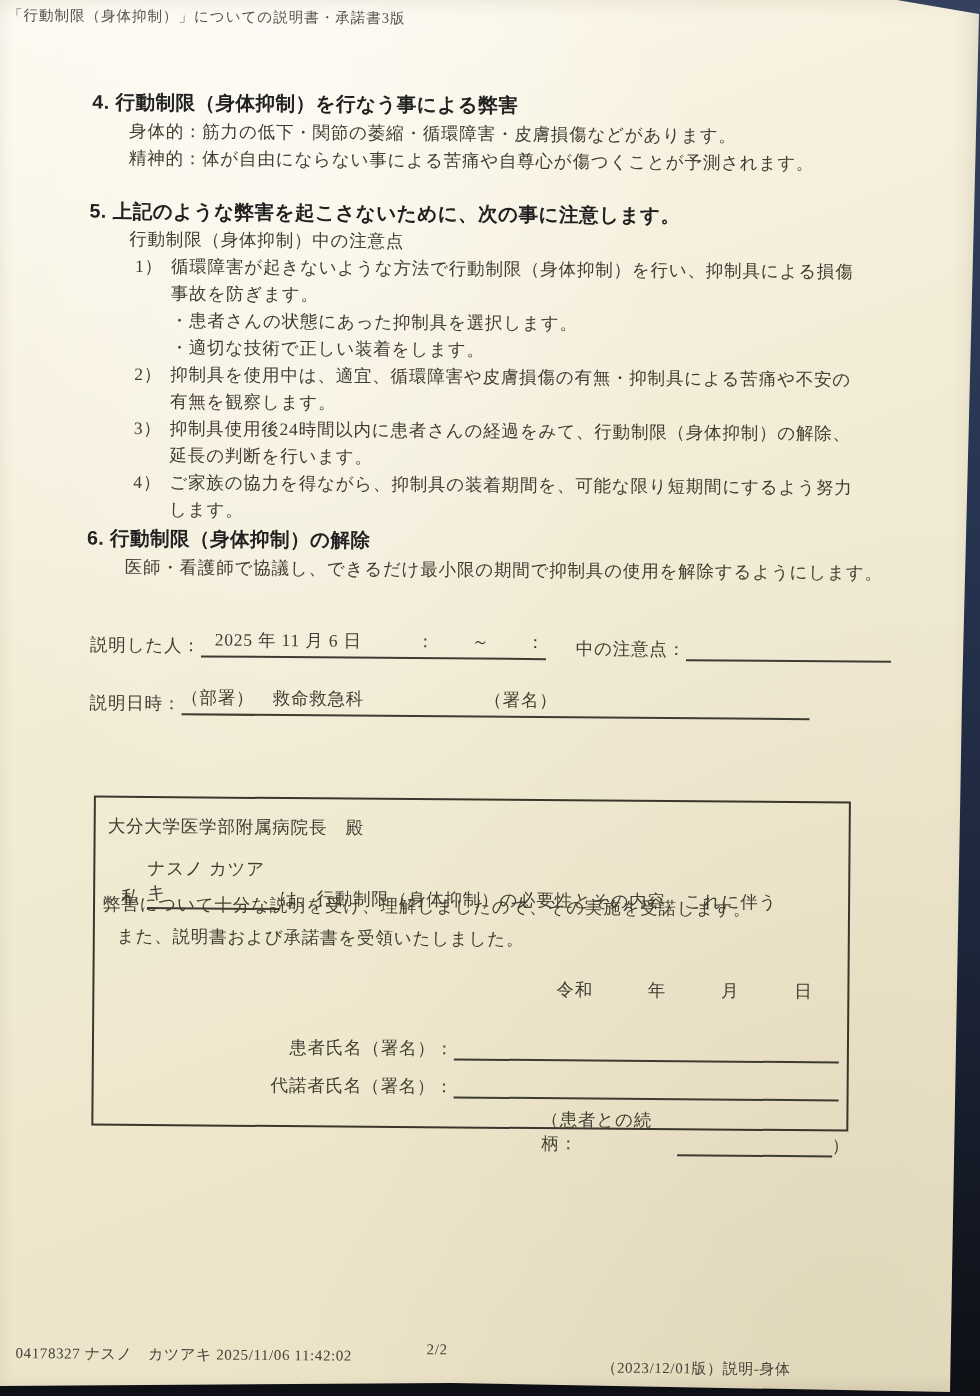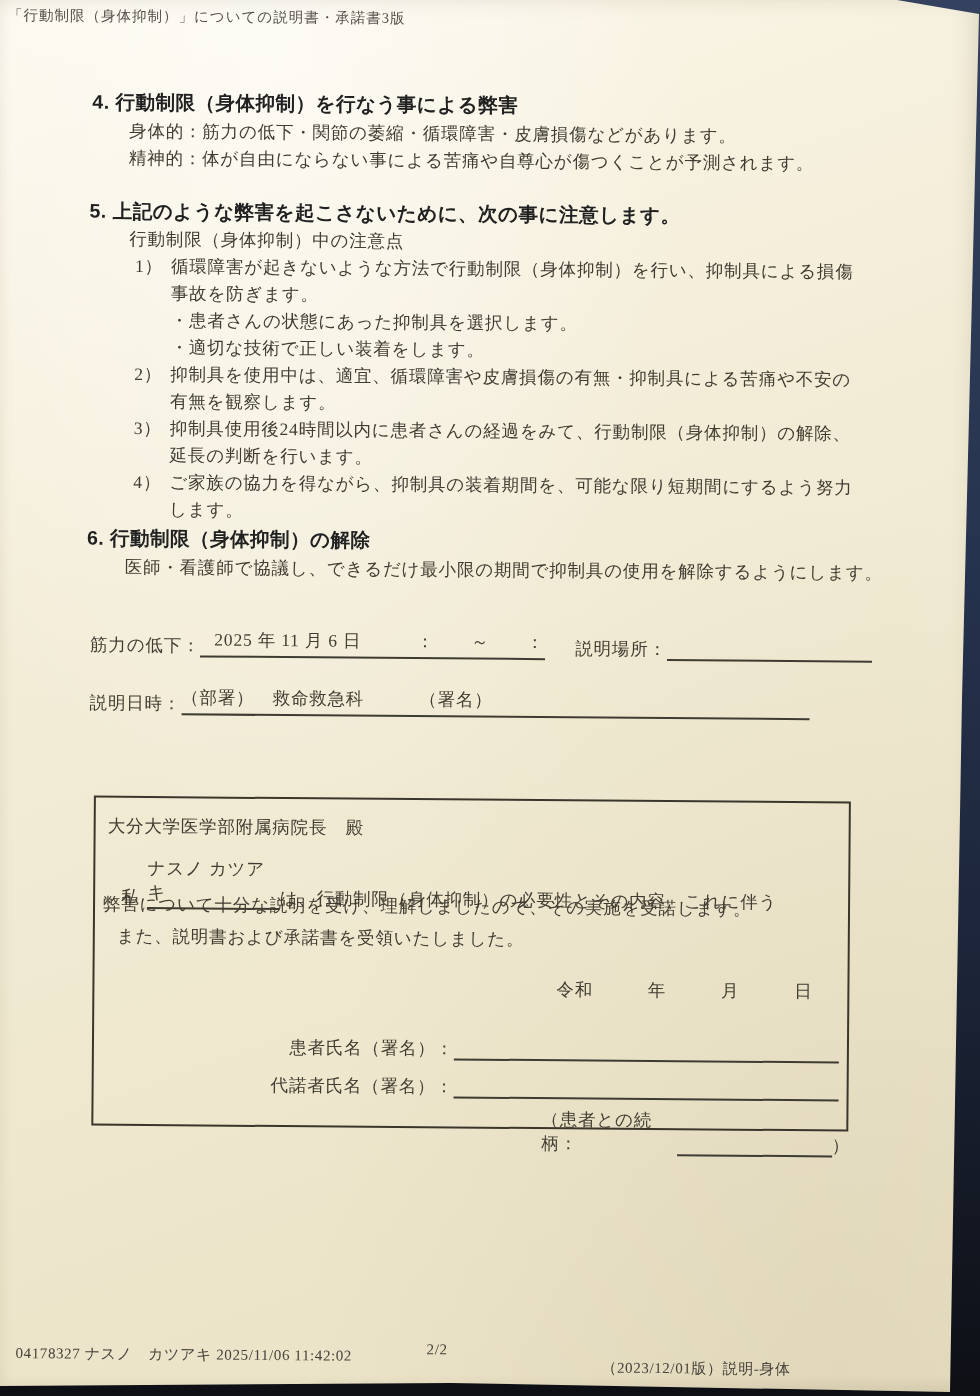--- a/index.html
+++ b/index.html
@@ -92,31 +92,31 @@
         <div>ご家族の協力を得ながら、抑制具の装着期間を、可能な限り短期間にするよう努力</div>
         <div>します。</div>
       </div>
     </div>
   </div>
 
   <div class="abs h" style="left:91px; top:524px;">6. 行動制限（身体抑制）の解除</div>
   <div class="abs t" style="left:129px; top:554px;">医師・看護師で協議し、できるだけ最小限の期間で抑制具の使用を解除するようにします。</div>
 
   <div class="abs t row" style="left:95px; top:626px;">
-    <span>筋力の低下：</span>
+    <span>説明した人：</span>
     <span class="field pre" style="width:345px; padding:0 0 4px 14px;">2025 年 11 月 6 日　　　：　　～　　：</span>
-    <span style="margin-left:30px;">説明場所：</span>
+    <span style="margin-left:30px;">中の注意点：</span>
     <span class="field" style="width:205px; padding-bottom:4px;"></span>
   </div>
 
   <div class="abs t row" style="left:95px; top:684px;">
     <span>説明日時：</span>
     <span class="field" style="width:628px; padding-bottom:4px;">
       <span class="pre">（部署）　救命救急科</span>
-      <span style="margin-left:50px;">（署名）</span>
+      <span style="margin-left:115px;">（署名）</span>
     </span>
   </div>
 
   <div class="box">
     <div class="abs t" style="left:12px; top:16px;">大分大学医学部附属病院長　殿</div>
 
     <div class="abs t row" style="left:26px; top:58px;">
       <span>私</span>
       <span class="field" style="width:132px; margin-left:8px; padding-bottom:3px;">ナスノ カツアキ</span>
       <span>は、行動制限（身体抑制）の必要性とその内容、これに伴う</span>

